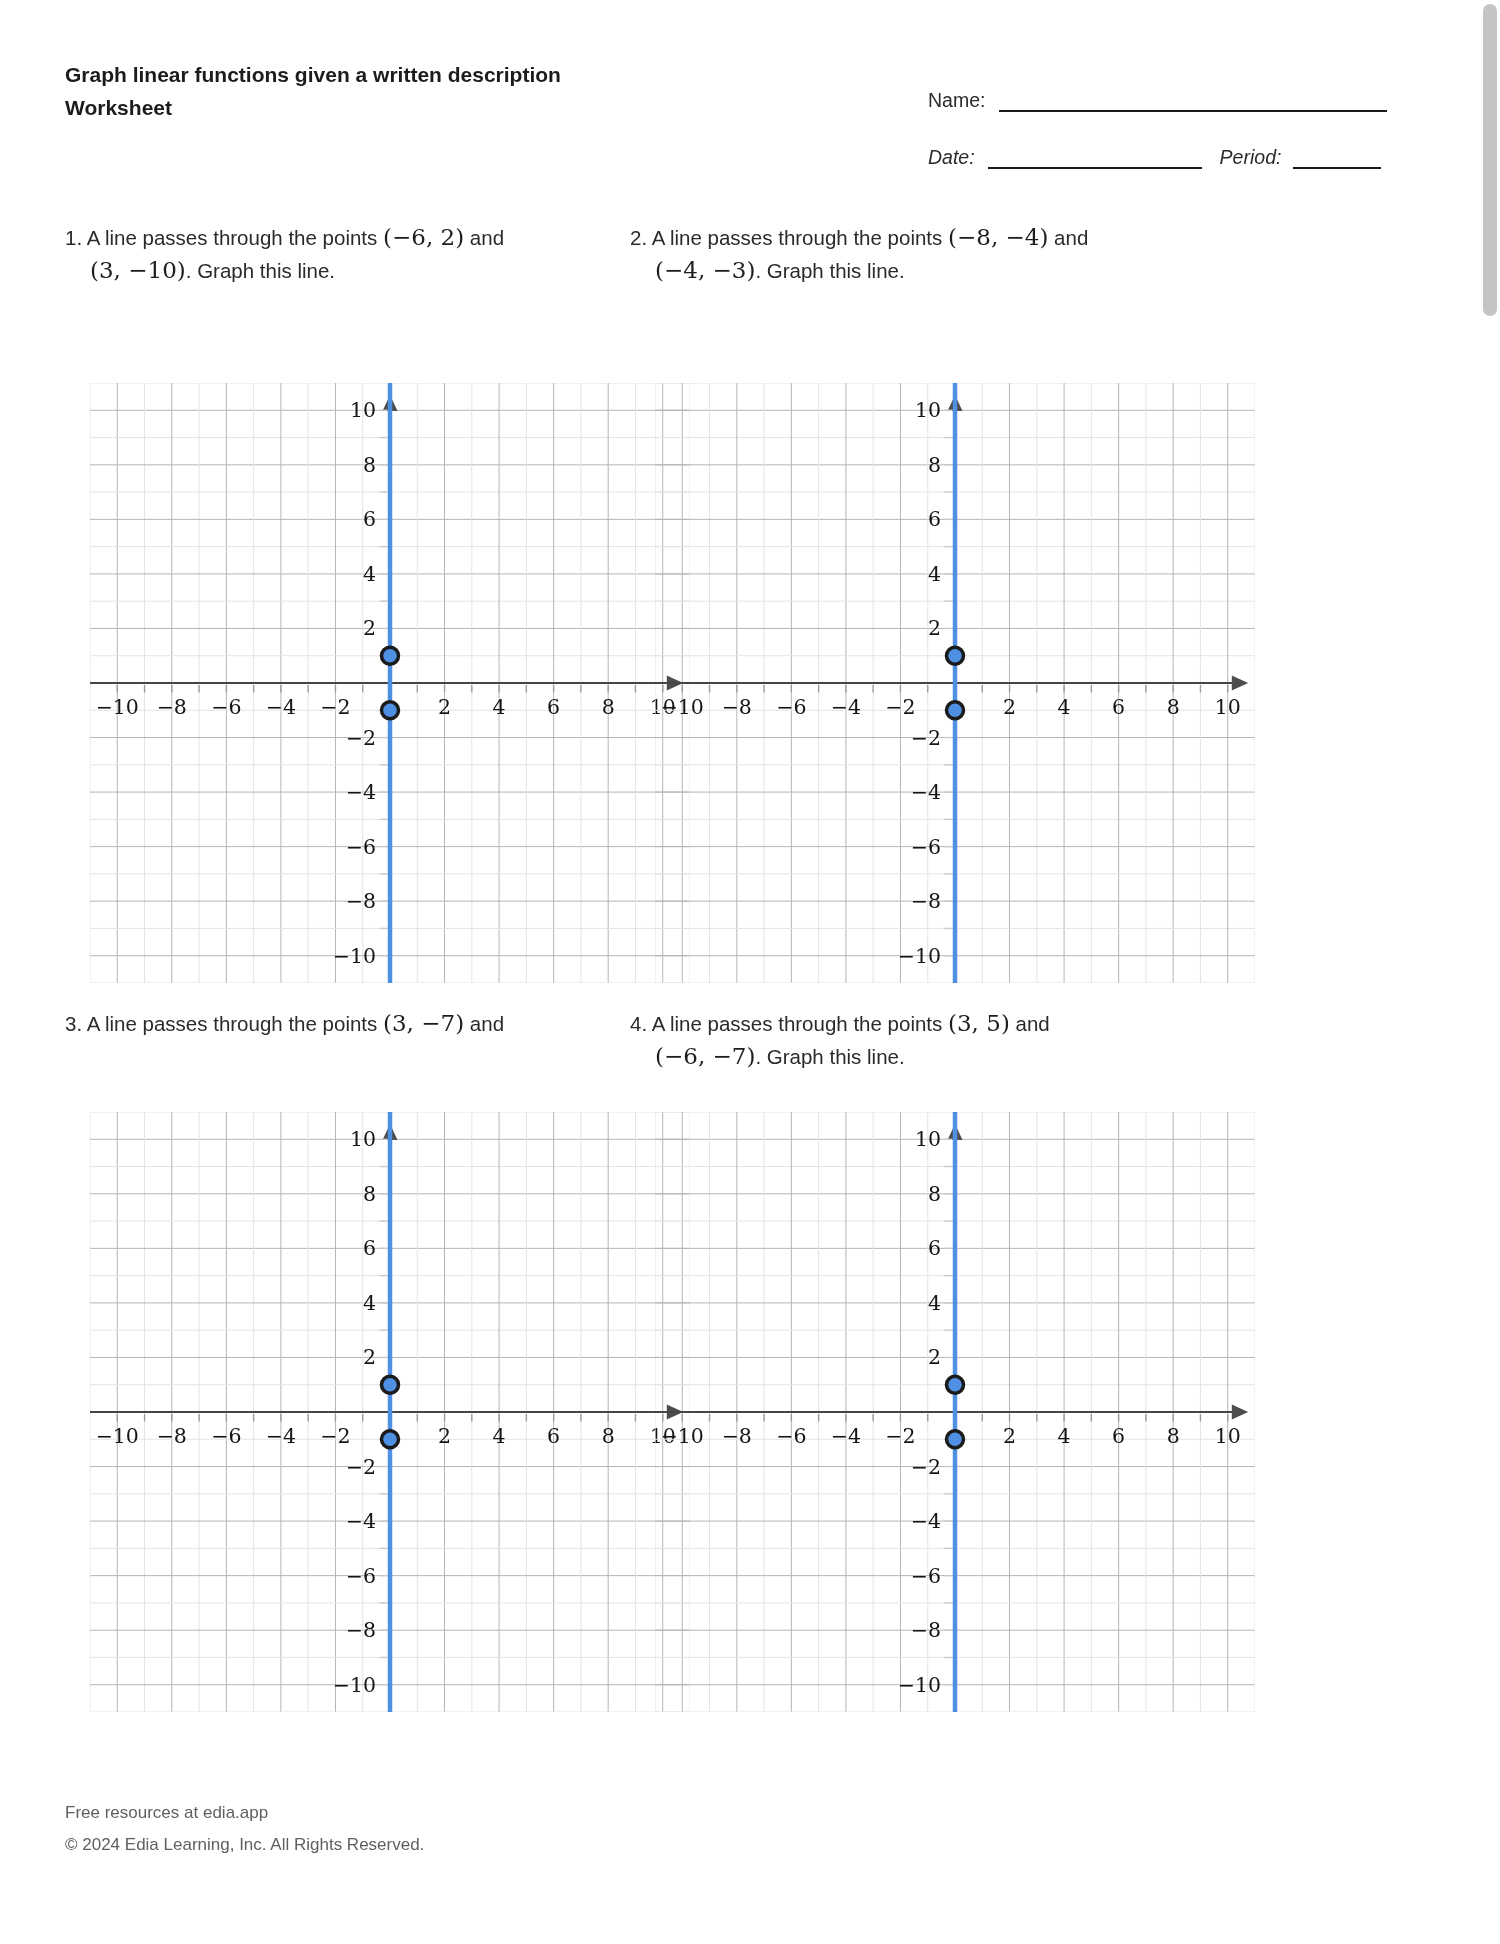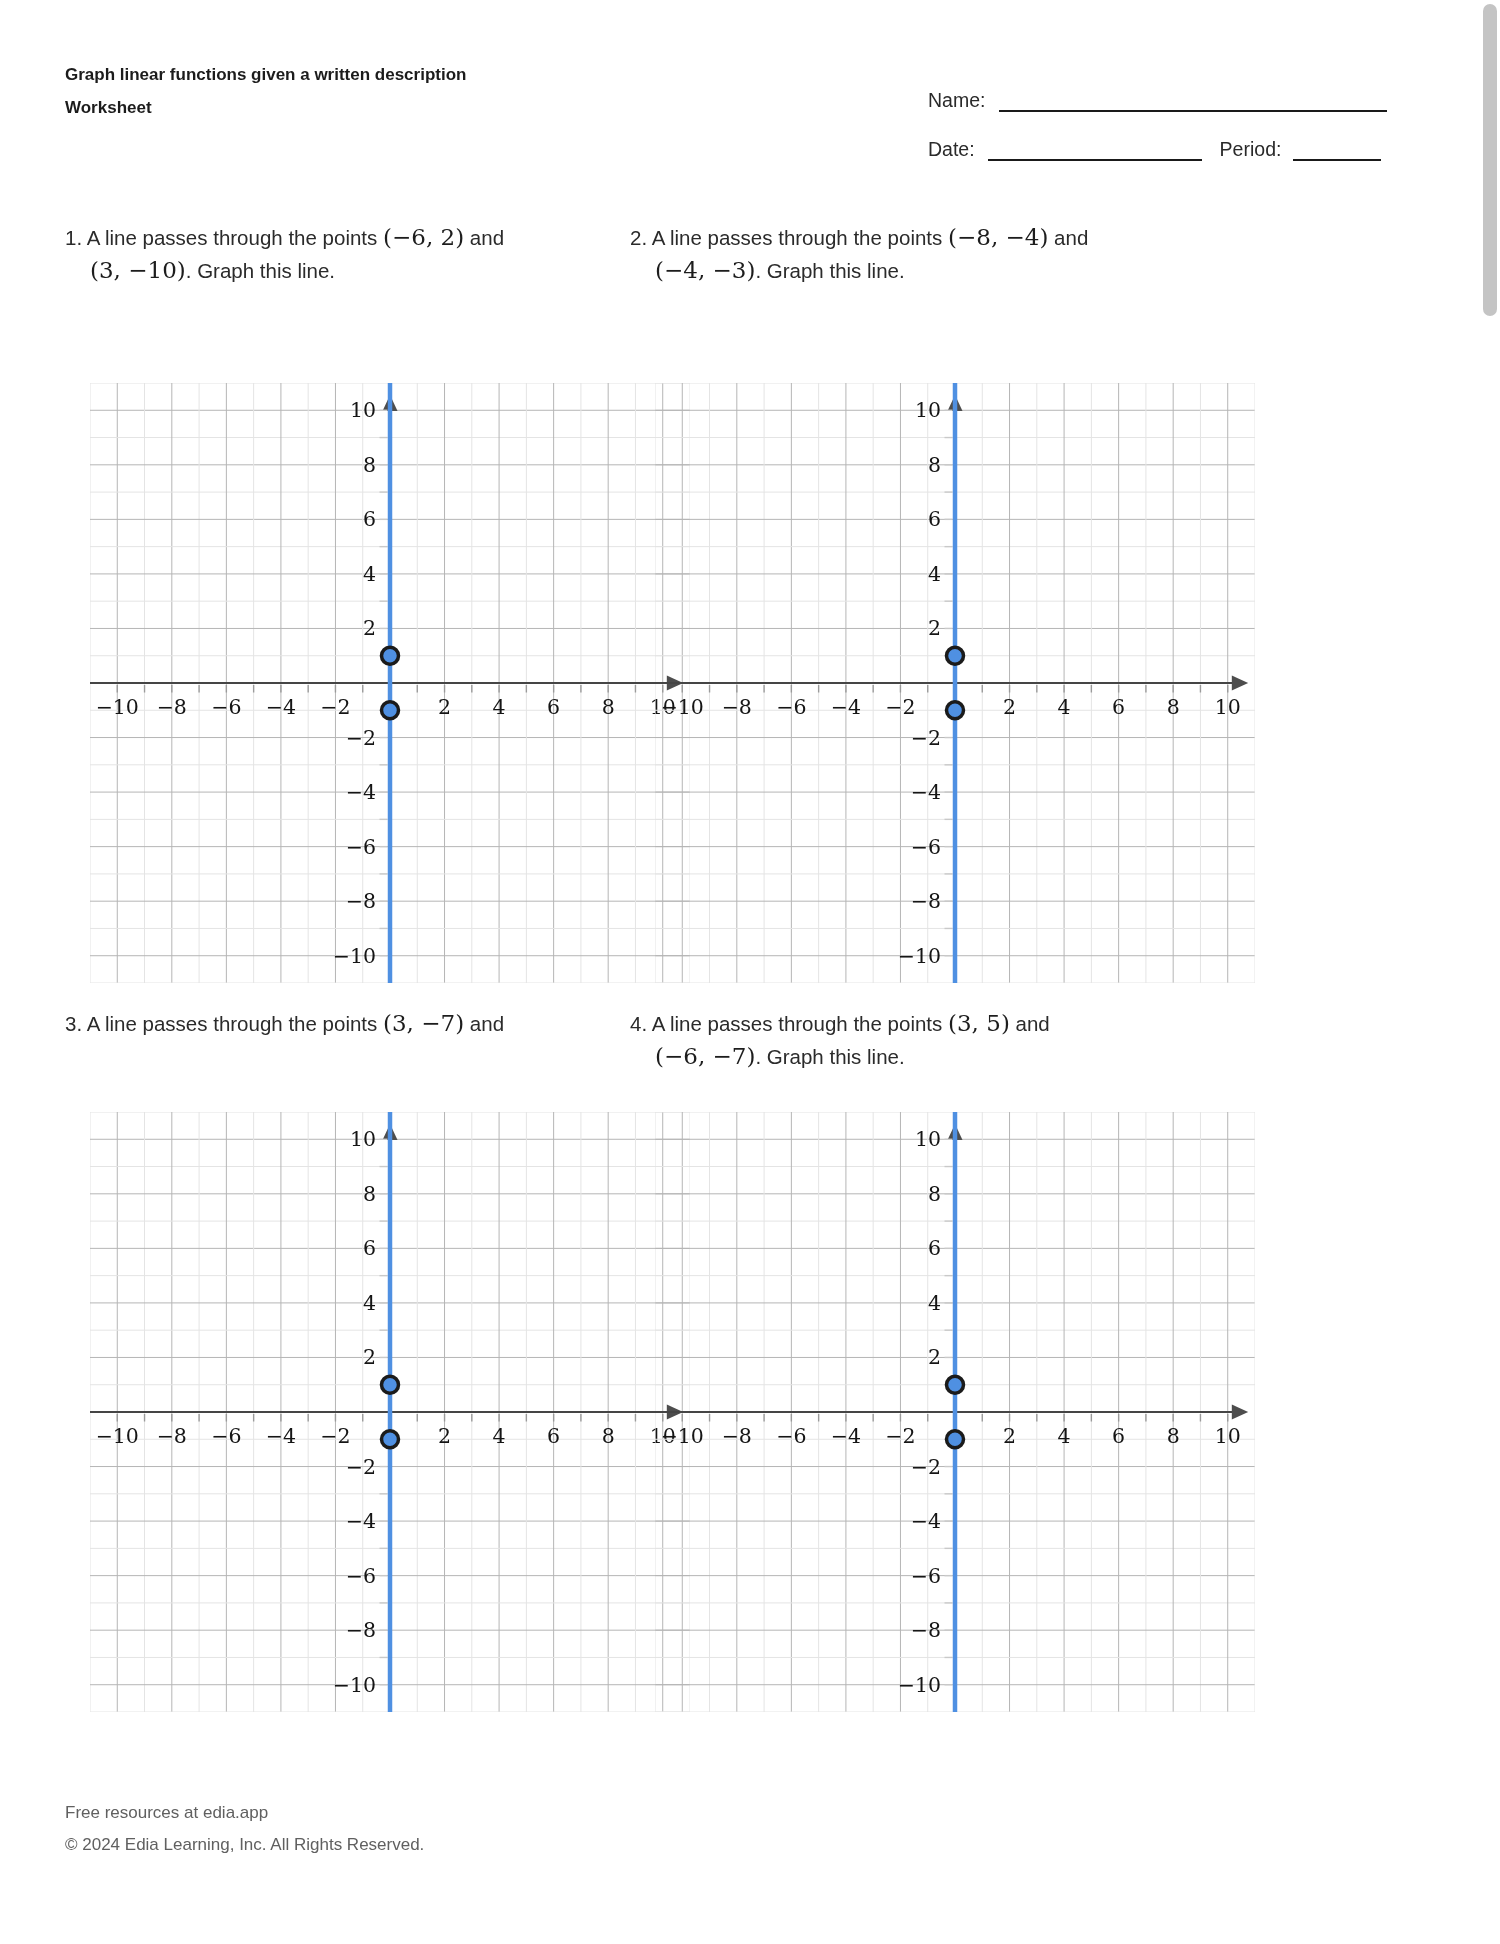--- a/index.html
+++ b/index.html
@@ -8,29 +8,29 @@
     width:1500px;
     height:1944px;
     background:#ffffff;
     font-family:"Liberation Sans", sans-serif;
     color:#222;
     overflow:hidden;
   }
   
   .title{
     position:absolute; left:65px; top:58px;
-    font-size:17px; font-weight:bold; color:#1c1c1c;
+    font-size:21px; font-weight:bold; color:#1c1c1c;
     line-height:33px;
   }
   .fields{
     position:absolute; left:928px; top:86px; width:482px;
     font-size:19.5px; color:#2a2a2a;
   }
   .frow{display:flex; align-items:center; height:28px;}
-  .frow + .frow{margin-top:21px;}
+  .frow + .frow{margin-top:29px;font-style:italic;}
   .flabel{flex:0 0 auto; padding-bottom:0px;}
   .fline{border-bottom:2.4px solid #1a1a1a; height:22px;}
   .fline.name{margin-left:14px; width:388px;}
   .fline.date{margin-left:13px; width:214px;}
   .fields .period{margin-left:18px;}
   .fline.period{margin-left:12px; width:88px;}
   
   .prob-row{
     position:absolute; left:65px; width:1180px;
     display:grid; grid-template-columns:565px 565px;

